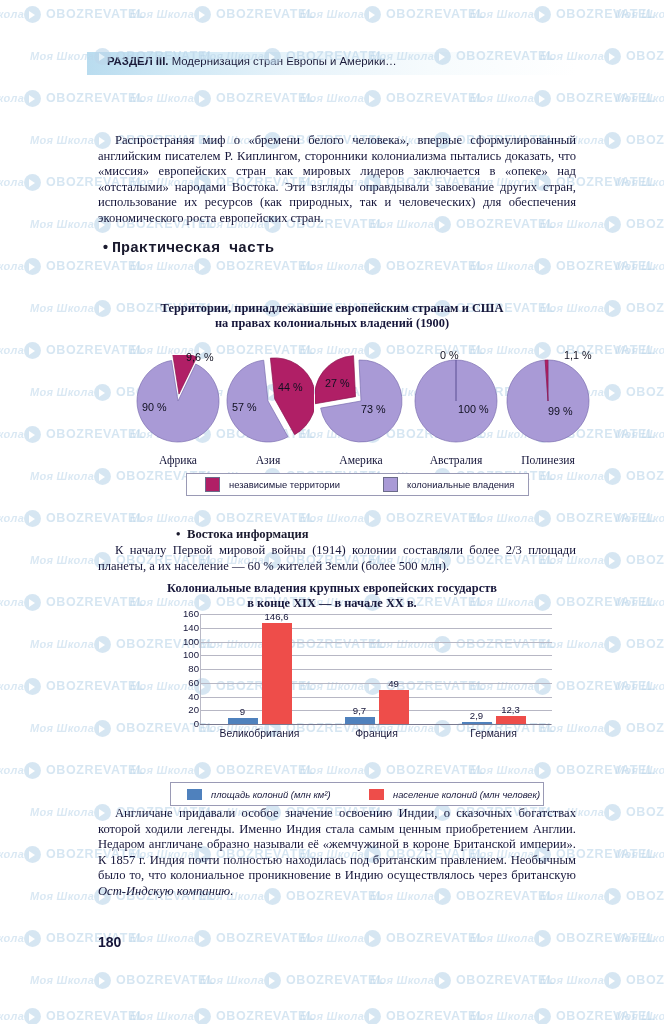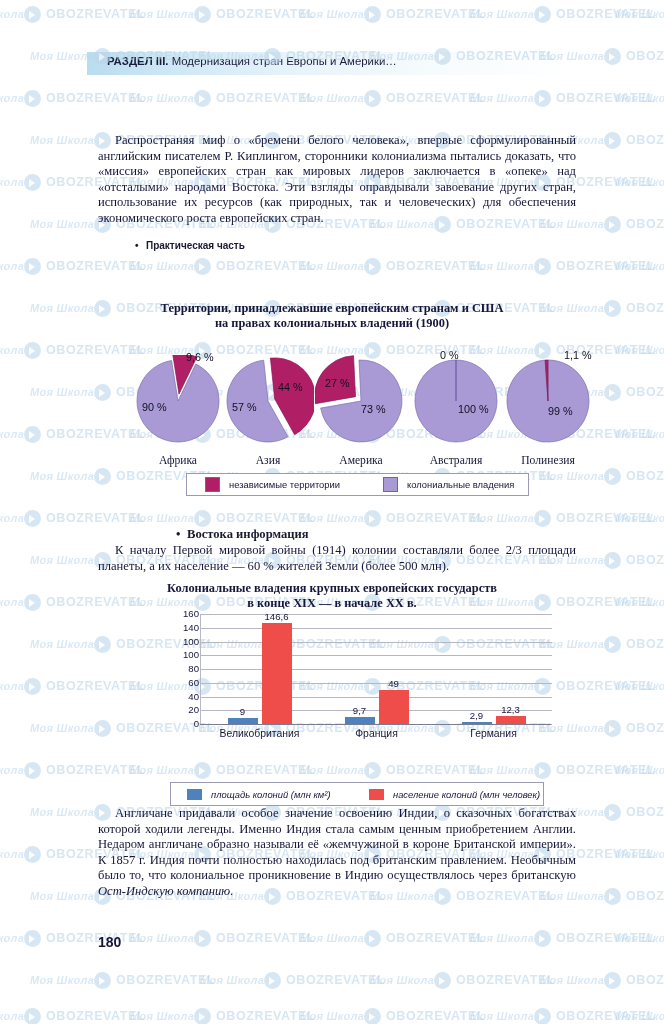--- a/index.html
+++ b/index.html
@@ -42,22 +42,22 @@
     font-family:"Liberation Serif",serif;
     font-size:12.6px;line-height:15.6px;
     text-align:justify;color:#16163a;
     z-index:6;
   }
   .p1{left:98px;top:86px;width:478px;}
   .p2{left:98px;top:133px;width:478px;}
   .p-ind{text-indent:17px;}
 
   
-  .bullet-h{position:absolute;left:112px;top:240px;font-size:10px;font-weight:bold;z-index:6;
-            font-family:Liberation Sans, sans-serif;margin-left:34px;}
+  .bullet-h{position:absolute;left:112px;top:240px;font-size:15px;font-weight:bold;z-index:6;
+            font-family:Liberation Mono, monospace;}
   .bullet-h::before{content:"•";position:absolute;left:-11px;top:0;}
   .bullet-i{position:absolute;left:126px;top:260px;width:448px;z-index:6;
             font-family:"Liberation Sans",sans-serif;font-style:italic;
             font-size:10.6px;line-height:14px;color:#16163a;}
   .bullet-i::before{content:"•";position:absolute;left:-11px;top:-1px;font-style:normal;}
 
   .bullet-h2{position:absolute;left:187px;top:527px;font-size:12.6px;font-weight:bold;z-index:6;
             font-family:"Liberation Serif",serif;}
   .bullet-h2::before{content:"•";position:absolute;left:-11px;top:0;}
   .p3{left:98px;top:543px;width:478px;}

